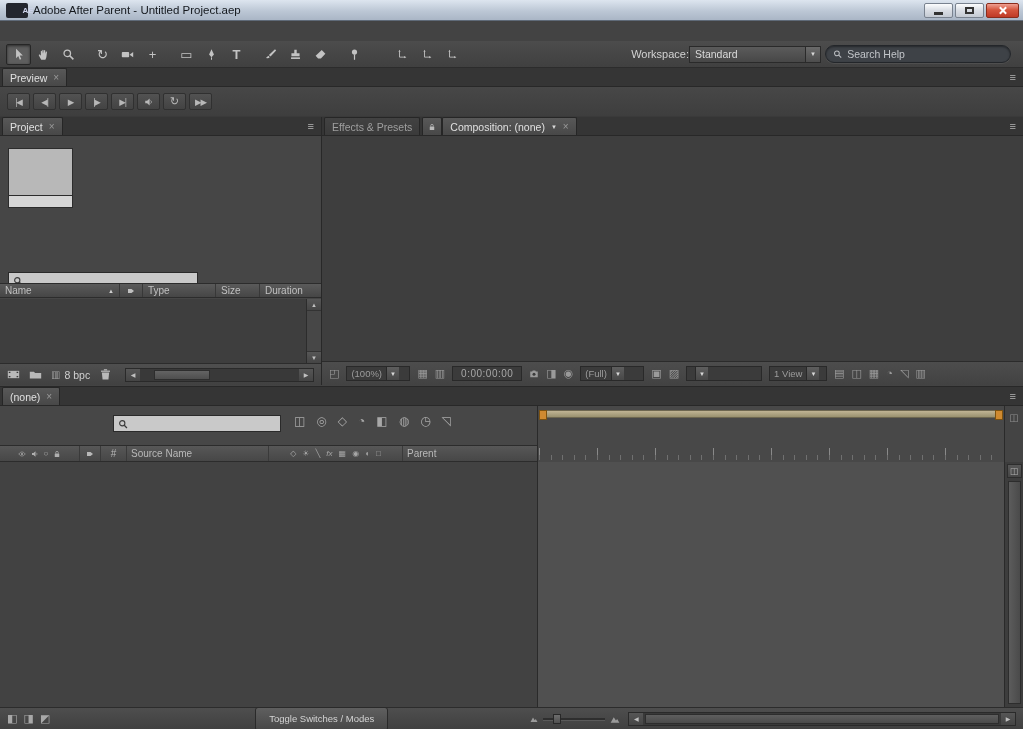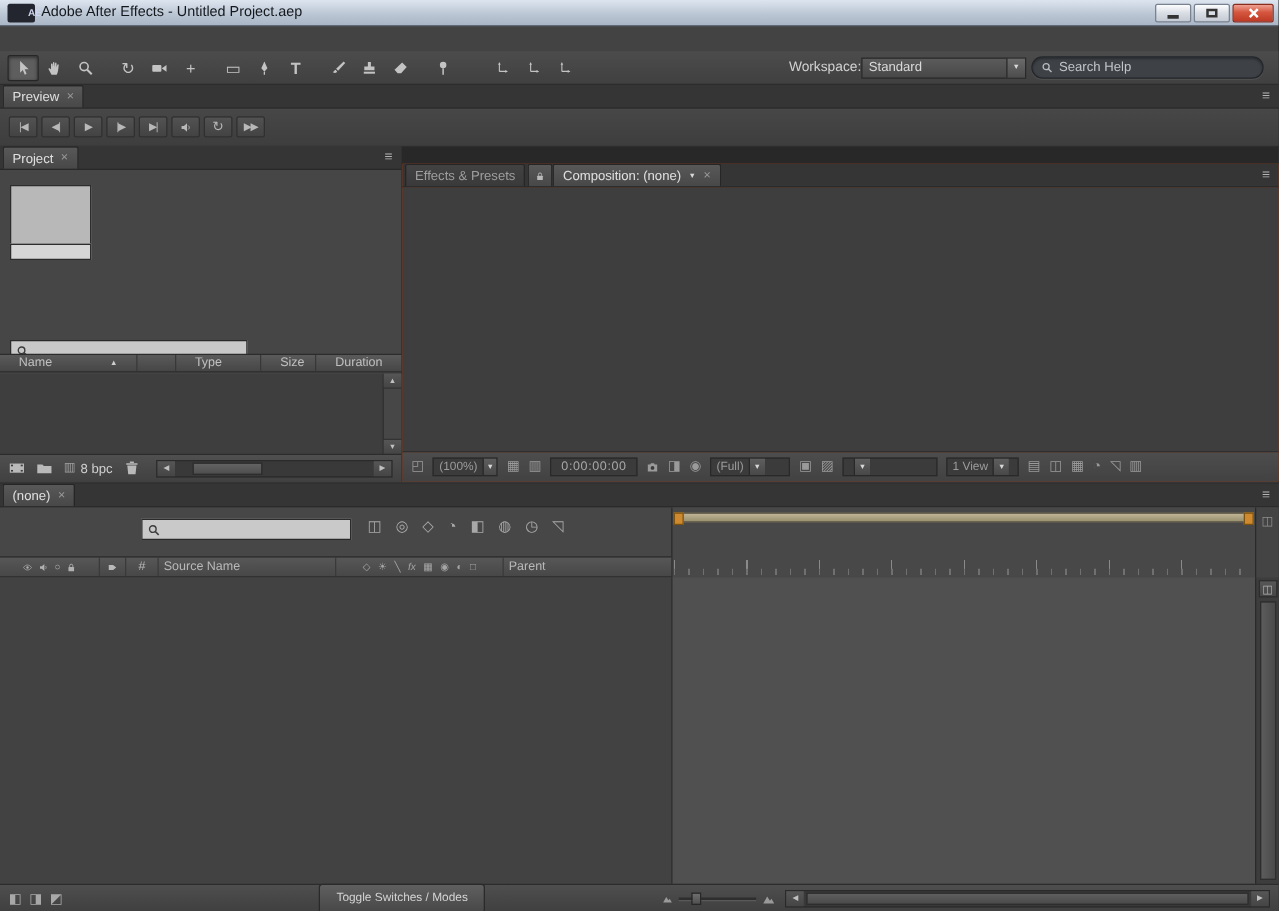--- a/index.html
+++ b/index.html
@@ -87,41 +87,41 @@
   .project { width:321px; background:#454545; display:flex; flex-direction:column; margin-right:1px; }
   .proj-body { flex:1; position:relative; background:#464646; }
   .thumb { position:absolute; left:8px; top:12px; width:65px; height:47px; background:#b8b8b8; border:1px solid #2c2c2c; border-bottom:none; }
   .thumb-strip { position:absolute; left:8px; top:59px; width:65px; height:13px; background:#d6d6d6; border:1px solid #2c2c2c; }
   .lite-search { position:absolute; left:8px; top:136px; width:190px; height:17px;
     background:#c9c9c9; border:1px solid #2a2a2a; display:flex; align-items:center; padding:0 4px; gap:3px; color:#3c3c3c; }
   .lite-search input { flex:1; background:transparent; border:none; outline:none; font-family:inherit; font-size:10.5px; color:#222; width:10px; }
   .proj-header { position:absolute; left:0; right:0; top:147px; height:15px;
     background:linear-gradient(#5a5a5a,#464646); border-top:1px solid #2c2c2c; border-bottom:1px solid #2c2c2c;
     display:flex; align-items:center; font-size:10px; color:#c0c0c0; }
-  .ph-cell { padding:0 15px; height:100%; display:flex; align-items:center; gap:4px; border-right:1px solid #383838; }
+  .ph-cell { padding:0 5px; height:100%; display:flex; align-items:center; gap:4px; border-right:1px solid #383838; }
   .ph-name { width:120px; } .ph-tag { width:23px; justify-content:center; } .ph-type { width:73px; } .ph-size { width:44px; } .ph-dur { flex:1; border-right:none; }
   .sortglyph { font-size:6px; color:#cfcfcf; margin-left:auto; }
   .proj-list { position:absolute; left:0; right:0; top:163px; bottom:22px; background:#3e3e3e; }
   .vscroll { position:absolute; right:0; top:0; bottom:0; width:15px; background:#474747; border-left:1px solid #2c2c2c;
     display:flex; flex-direction:column; align-items:center; }
   .sb-arrow { width:100%; height:12px; display:flex; align-items:center; justify-content:center;
     font-size:6px; color:#c0c0c0; background:linear-gradient(#565656,#454545); border-bottom:1px solid #333; }
   .sb-arrow.bottom { margin-top:auto; border-top:1px solid #333; border-bottom:none; }
   .proj-bottom { position:absolute; left:0; right:0; bottom:0; height:22px;
     background:linear-gradient(#4f4f4f,#414141); border-top:1px solid #2c2c2c;
     display:flex; align-items:center; padding:0 7px; gap:9px; color:#b9b9b9; }
   .bpc { display:flex; align-items:center; gap:4px; font-size:10.5px; color:#d0d0d0; }
   .hscroll { flex:1; height:14px; margin-left:4px; background:#393939; border:1px solid #2a2a2a;
     display:flex; align-items:center; }
   .hs-btn { width:14px; height:100%; display:flex; align-items:center; justify-content:center; font-size:6px;
     color:#c0c0c0; background:linear-gradient(#565656,#454545); }
   .hs-track { flex:1; height:100%; position:relative; }
   .hs-thumb { position:absolute; top:1px; bottom:1px; left:14px; width:56px; background:linear-gradient(#636363,#4e4e4e); border:1px solid #2d2d2d; }
 
-  .rightpanel { flex:1; background:#c2410c; display:flex; flex-direction:column;margin-top:14px; }
+  .rightpanel { flex:1; background:#6d28d9; display:flex; flex-direction:column; }
   .locktab { height:18px; width:20px; display:flex; align-items:center; justify-content:center;
     border:1px solid #262626; border-bottom:none; border-radius:2px 2px 0 0; background:linear-gradient(#585858,#484848); color:#b9b9b9; margin-right:0; }
   .viewer { flex:1; background:#3e3e3e; border-bottom:1px solid #2b2b2b; }
   .comp-bar { height:23px; background:linear-gradient(#4d4d4d,#424242);
     display:flex; align-items:center; padding:0 7px; gap:7px; color:#969696; font-size:10px; }
   .cbox { height:15px; background:#3b3b3b; border:1px solid #292929; display:flex; align-items:center; color:#9c9c9c; }
   .cbox .dd-val { padding:0 4px; font-size:9.5px; }
   .cbox .dd-btn { width:13px; background:linear-gradient(#5e5e5e,#484848); border-left:1px solid #292929; height:100%; display:flex; align-items:center; justify-content:center; }
   .cicon { font-size:11px; line-height:1; color:#9a9a9a; }
   .timecode { width:70px; justify-content:center; font-size:10px; letter-spacing:.5px; color:#a8a8a8; }
@@ -259,21 +259,21 @@
         </symbol>
       <symbol id="i-maglass" viewBox="0 0 16 16">
           <circle cx="6.8" cy="6.8" r="4.2" fill="none" stroke="currentColor" stroke-width="1.8"></circle>
           <path d="M10 10l4.3 4.3" stroke="currentColor" stroke-width="2"></path>
         </symbol>
     </defs>
   </svg>
 
   <div class="titlebar">
     <span class="ae-badge">AE</span>
-    <span class="title-text">Adobe After Effects - Untitled Project.aep</span>
+    <span class="title-text">Adobe After Parent - Untitled Project.aep</span>
     <div class="winbtns">
       <div class="winbtn">
           <span class="glyph-min"></span>
         </div>
       <div class="winbtn">
           <span class="glyph-max"></span>
         </div>
       <div class="winbtn close">
           <span class="xbar"></span>
         </div>
@@ -490,21 +490,21 @@
         <div class="tab active">
           <span>Composition: (none)</span>
           <span class="tri">▼</span>
           <span class="x">×</span>
         </div>
         <span class="panel-menu">≡</span>
       </div>
       <div class="viewer"></div>
       <div class="comp-bar">
         <span class="cicon">◰</span>
-        <div class="cbox" style="width:52px">
+        <div class="cbox" style="width:64px">
           <span class="dd-val">(100%)</span>
           <span class="dd-btn">
               <span class="tri">▼</span>
             </span>
         </div>
         <span class="cicon">▦</span>
         <span class="cicon">▥</span>
         <div class="cbox timecode">
           <span>0:00:00:00</span>
         </div>

